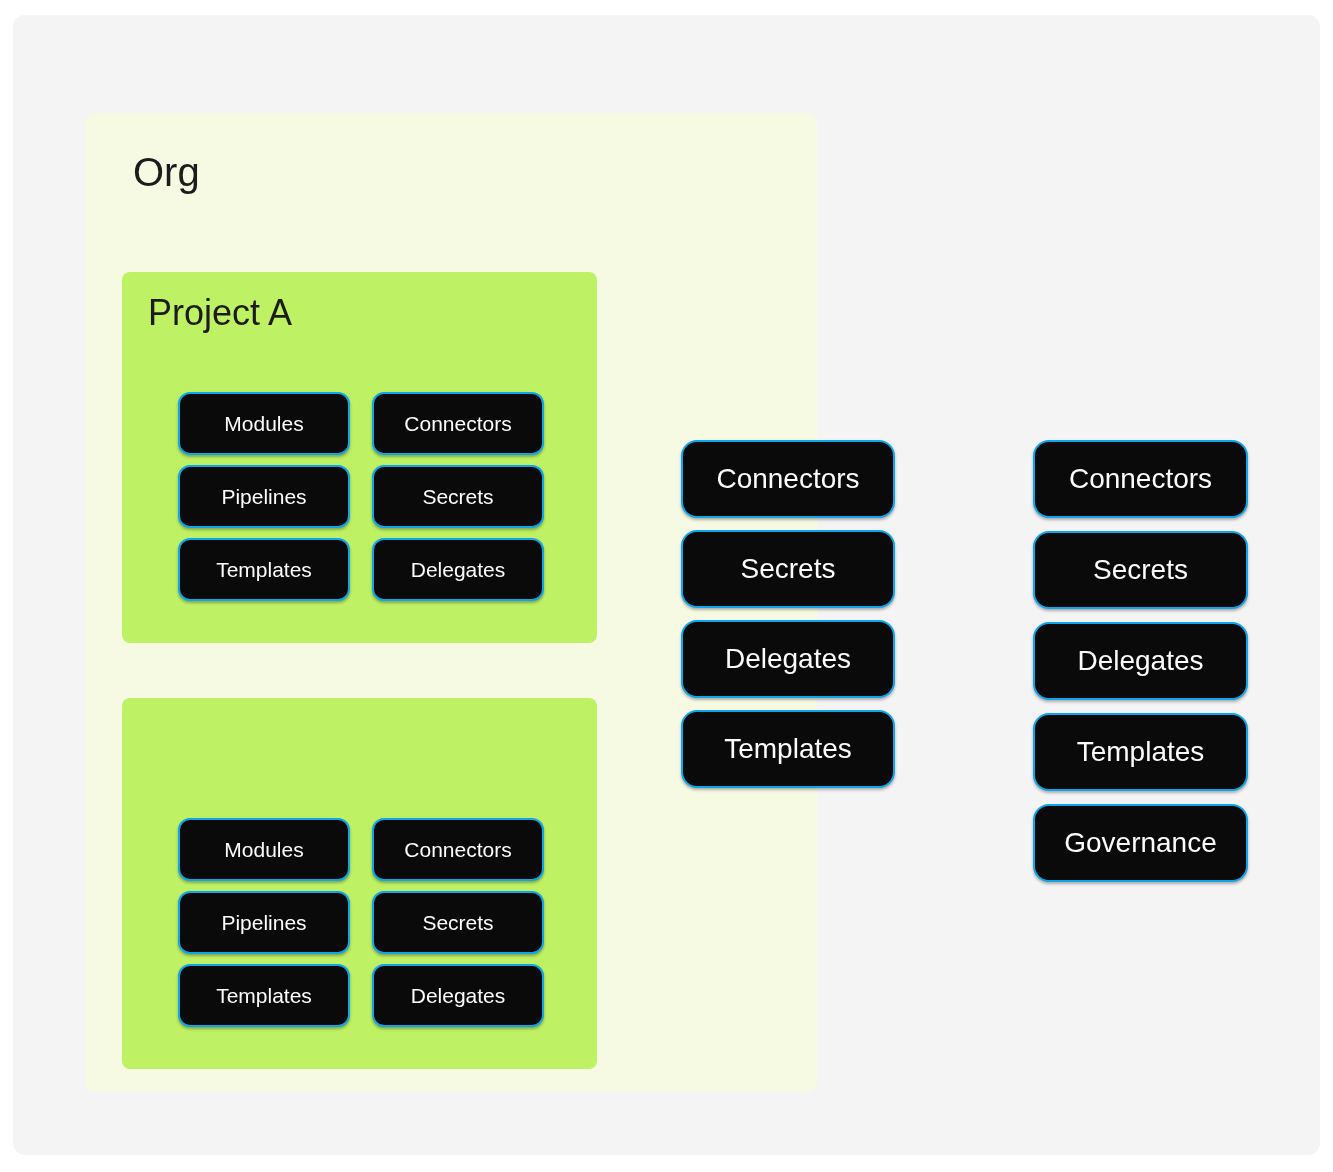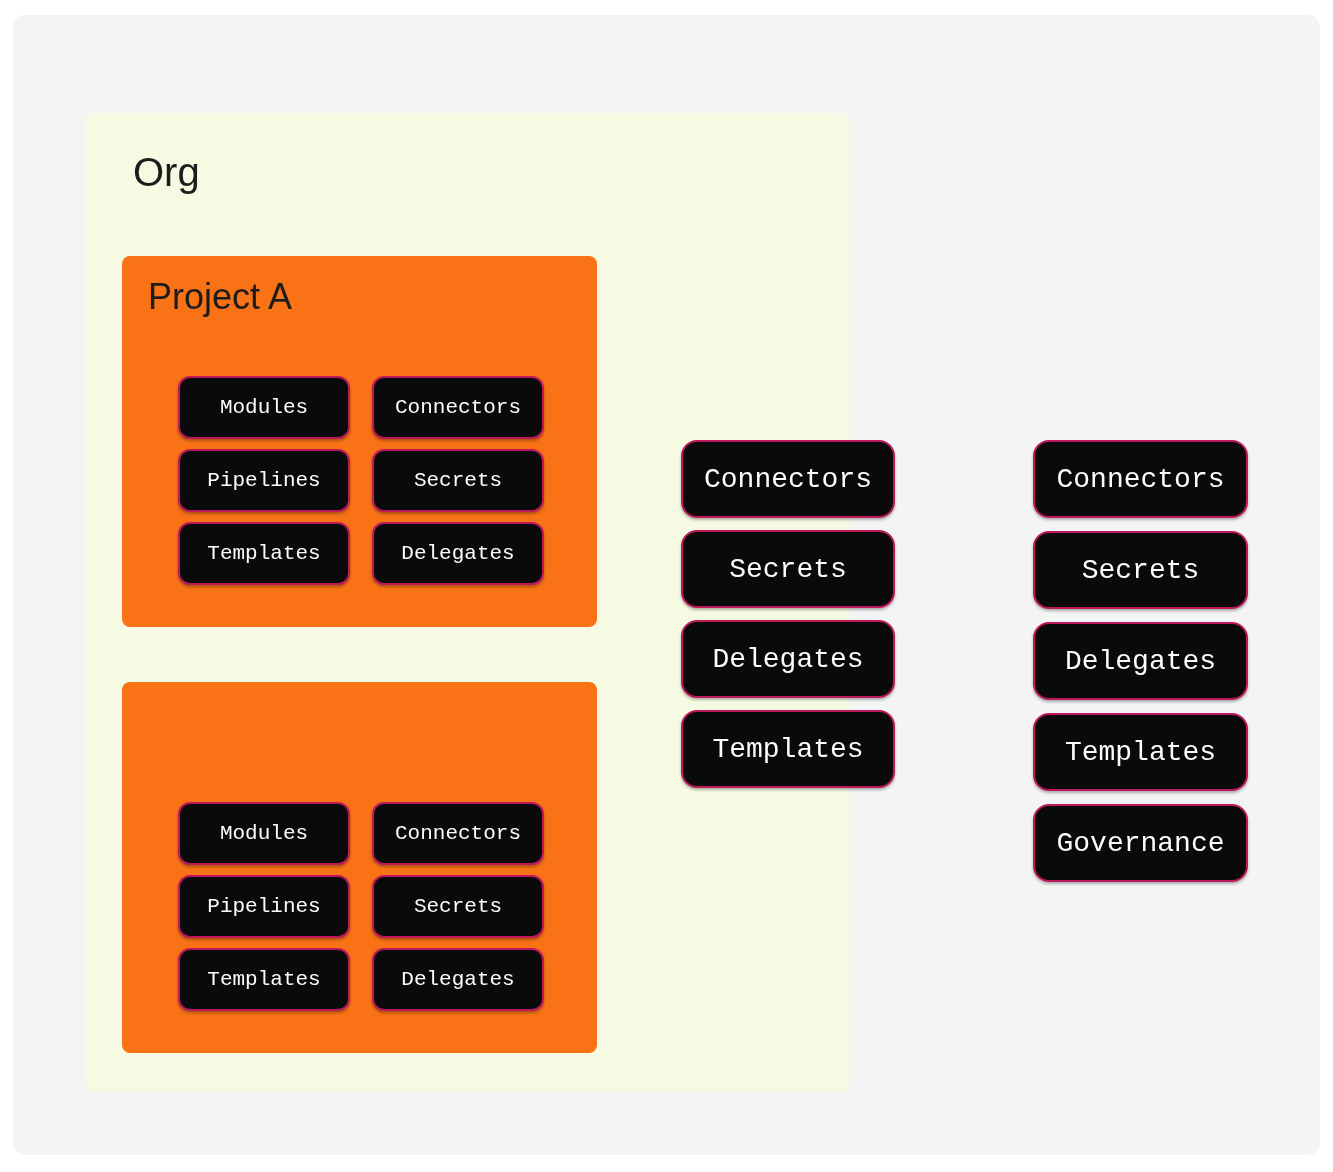--- a/index.html
+++ b/index.html
@@ -33,37 +33,37 @@
     color: #1c1c1c;
   }
   .org-box {
     position: absolute;
     left: 72px;
     top: 98px;
     width: 732px;
     height: 979px;
     background: #f7fae3;
     border-radius: 10px;
-    padding-left: 33px;
   }
   .org-title {
     position: absolute;
     left: 48px;
     top: 33px;
     font-size: 40px;
     line-height: 1.3;
     color: #1c1c1c;
   }
   .project-box {
     position: absolute;
     left: 37px;
     width: 475px;
     height: 371px;
-    background: #f97316;
+    background: #bef264;
     border-radius: 8px;
+    margin-top: 16px;
   }
   .project-box.project-a { top: 143px; }
   .project-box.project-b { top: 569px; }
   .project-title {
     position: absolute;
     left: 26px;
     top: 18px;
     font-size: 36px;
     line-height: 1.3;
     color: #1c1c1c;
@@ -73,29 +73,28 @@
     left: 56px;
     top: 120px;
     display: grid;
     grid-template-columns: 172px 172px;
     column-gap: 22px;
     row-gap: 10px;
   }
   .node {
     box-sizing: border-box;
     background: #0a0a0a;
-    border: 2px solid #be185d;
+    border: 2px solid #0ea5e9;
     color: #fcfcfc;
     display: flex;
     align-items: center;
     justify-content: center;
     box-shadow: 0 2px 3px rgba(0,0,0,0.3);
     cursor: default;
     white-space: nowrap;
-    font-family: Liberation Mono, monospace;
   }
   .node.small {
     width: 172px;
     height: 63px;
     border-radius: 12px;
     font-size: 21px;
   }
   .node.large {
     width: 214px;
     height: 78px;

